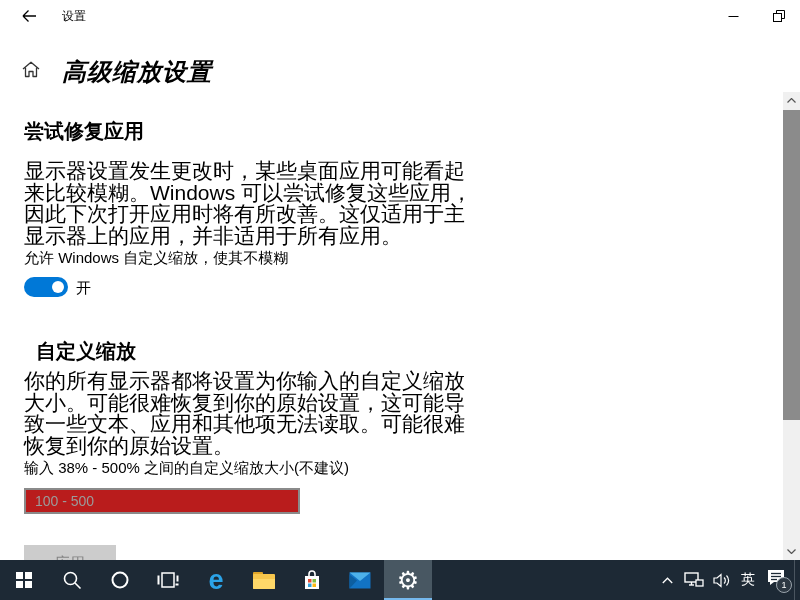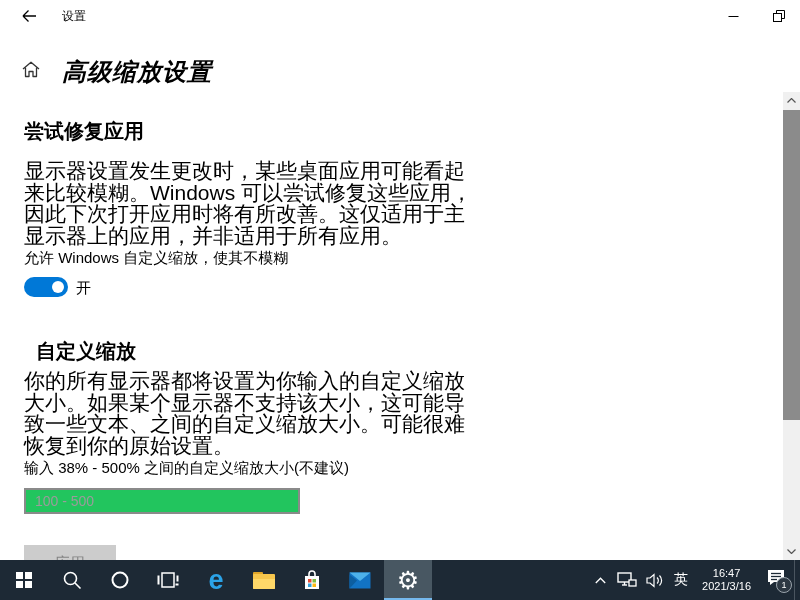--- a/index.html
+++ b/index.html
@@ -28,21 +28,21 @@
     background:var(--accent);cursor:pointer;
   }
   .toggle .knob{
     position:absolute;right:4px;top:4px;width:12px;height:12px;border-radius:50%;background:#fff;
   }
   .toggle-state{left:76px;top:279px;font-size:15px;}
   .input-label{left:24px;top:459px;font-size:15px;}
   .scale-input{
     left:24px;top:488px;width:263px;height:22px;border:2px solid #8a8a8a;
     font-size:14px;padding:0 0 0 9px;outline:none;color:#000;
-    font-family:"Liberation Sans",sans-serif;background:#22c55e;
+    font-family:"Liberation Sans",sans-serif;background:#b91c1c;
   }
   .scale-input::placeholder{color:#9b9b9b;}
   .apply-btn{
     left:24px;top:545px;width:92px;height:36px;background:#cccccc;border:none;
     color:#838383;font-size:15px;font-family:"Liberation Sans",sans-serif;
   }
 
   
   .scrollbar{left:783px;top:92px;width:17px;height:468px;background:#f0f0f0;}
   .sb-arrow{position:absolute;left:0;width:17px;height:17px;display:flex;align-items:center;justify-content:center;background:#f0f0f0;}
@@ -120,21 +120,21 @@
 <h2 class="abs section-title" style="left:24px;top:118px;margin:0">尝试修复应用</h2>
 <p class="abs body-text" style="left:24px;top:160px;margin:0">显示器设置发生更改时，某些桌面应用可能看起来比较模糊。Windows 可以尝试修复这些应用，因此下次打开应用时将有所改善。这仅适用于主显示器上的应用，并非适用于所有应用。</p>
 
 <div class="abs toggle-label">允许 Windows 自定义缩放，使其不模糊</div>
 <div class="abs toggle" style="--accent:#0078d7" role="switch" aria-checked="true">
   <div class="knob"></div>
 </div>
 <div class="abs toggle-state">开</div>
 
 <h2 class="abs section-title" style="left:24px;top:326px;margin:12px">自定义缩放</h2>
-<p class="abs body-text" style="left:24px;top:370px;margin:0">你的所有显示器都将设置为你输入的自定义缩放大小。如果某个显示器不支持该大小，这可能导致一些文本、之间的自定义缩放大小。可能很难恢复到你的原始设置。</p>
+<p class="abs body-text" style="left:24px;top:370px;margin:0">你的所有显示器都将设置为你输入的自定义缩放大小。可能很难恢复到你的原始设置，这可能导致一些文本、应用和其他项无法读取。可能很难恢复到你的原始设置。</p>
 
 <div class="abs input-label">输入 38% - 500% 之间的自定义缩放大小(不建议)</div>
 <input class="abs scale-input" type="text" placeholder="100 - 500" style="">
 <button class="abs apply-btn">应用</button>
 
 <div class="abs scrollbar">
   <div class="sb-arrow" style="top:0">
     <svg width="9" height="5" viewBox="0 0 9 5">
       <path d="M0.5 4.5 L4.5 0.5 L8.5 4.5" fill="none" stroke="#555" stroke-width="1.2"></path>
     </svg>
@@ -237,26 +237,20 @@
     <div class="tray-item" style="width:28px">
       <svg width="18" height="15" viewBox="0 0 18 15">
         <path d="M1 5 H4 L8 1.5 V13.5 L4 10 H1 Z" fill="none" stroke="#fff" stroke-width="1.2"></path>
         <path d="M11 4.5 a4 4 0 0 1 0 6" fill="none" stroke="#fff" stroke-width="1.2"></path>
         <path d="M13.5 2.5 a7 7 0 0 1 0 10" fill="none" stroke="#fff" stroke-width="1.2"></path>
       </svg>
     </div>
 
     <div class="tray-item ime">英</div>
 
-    <div class="tray-item clock">
-      <div>
-        <div>16:47</div>
-        <div>2021/3/16</div>
-      </div>
-    </div>
 
     <div class="tray-item action-center">
       <svg width="20" height="18" viewBox="0 0 20 18" style="margin-bottom:4px">
         <path d="M1 1 H17 V13 H7 L3 16 V13 H1 Z" fill="#fff"></path>
         <line x1="4" y1="4.5" x2="14" y2="4.5" stroke="#1d2935" stroke-width="1.3"></line>
         <line x1="4" y1="7.5" x2="14" y2="7.5" stroke="#1d2935" stroke-width="1.3"></line>
         <line x1="4" y1="10.5" x2="10" y2="10.5" stroke="#1d2935" stroke-width="1.3"></line>
       </svg>
       <div class="badge">1</div>
     </div>

